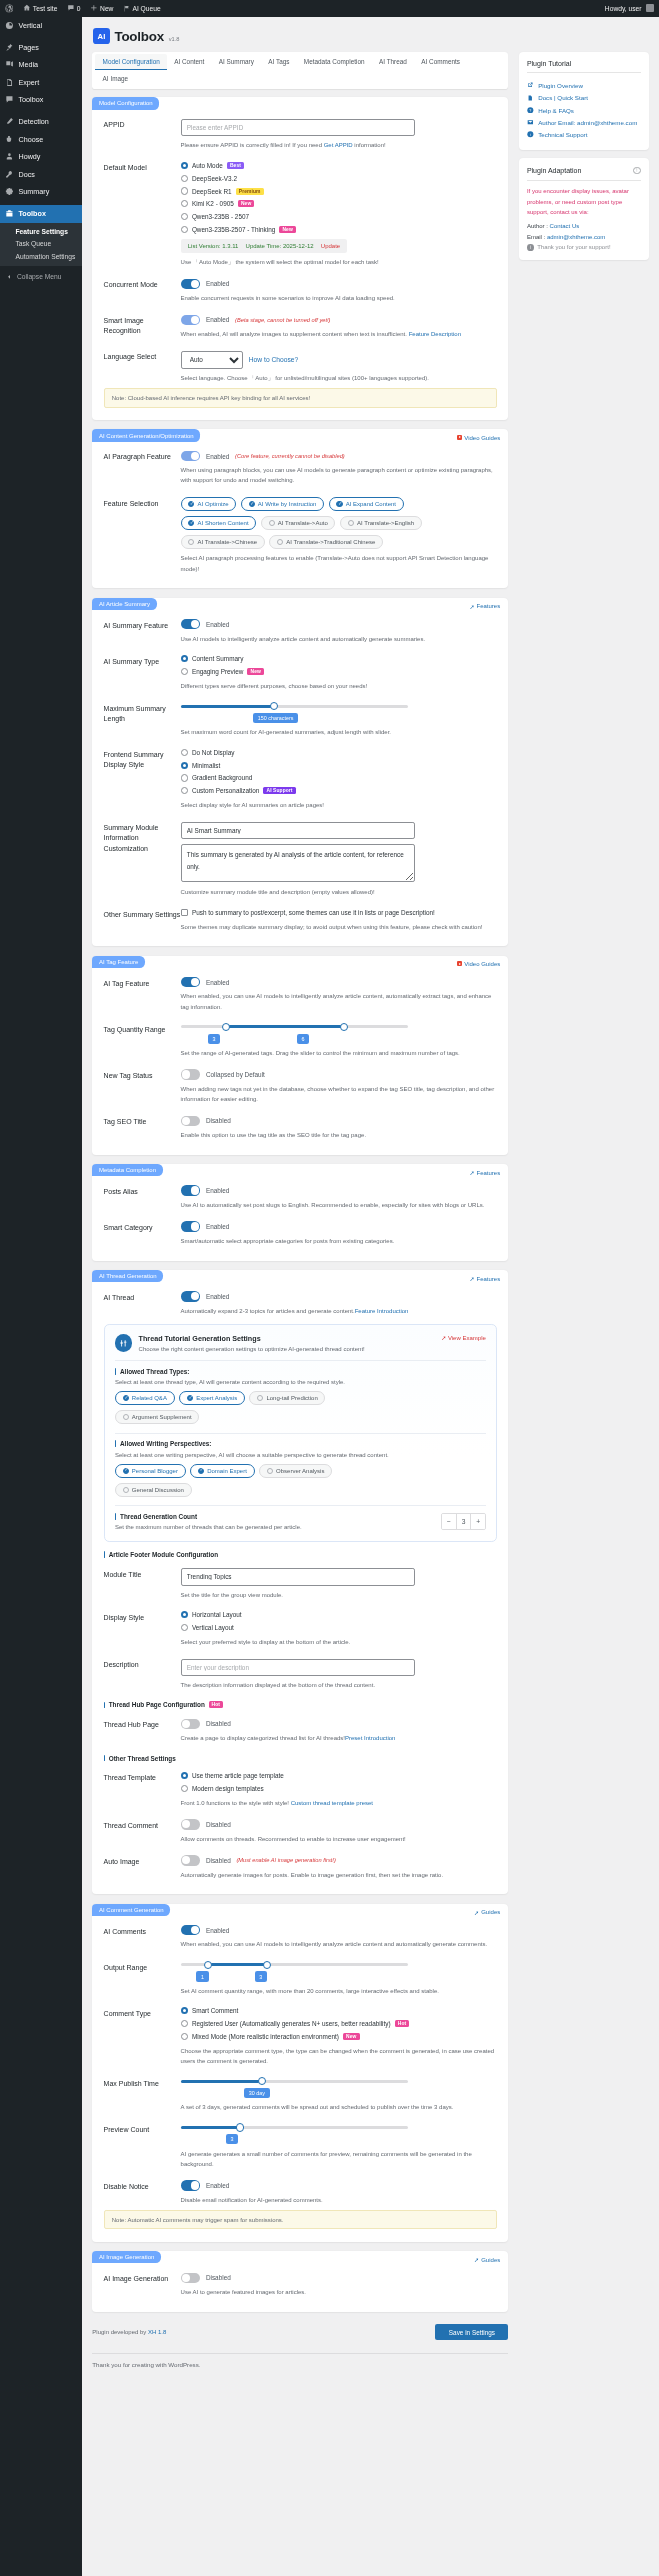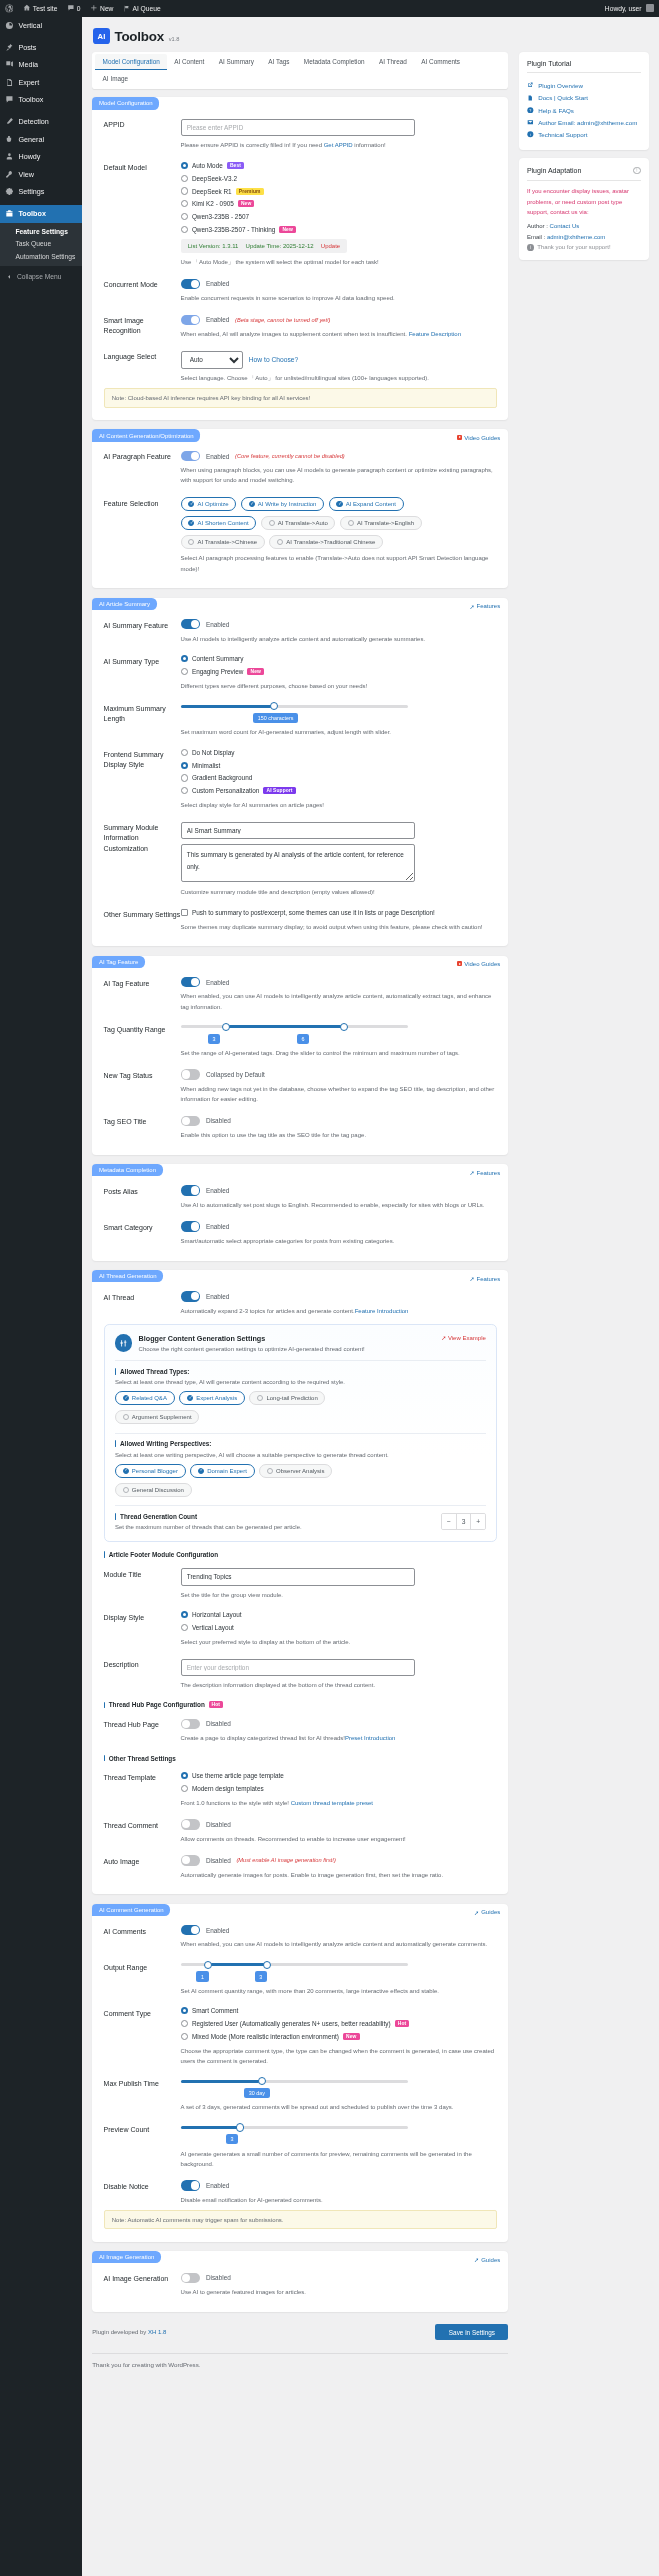--- a/index.html
+++ b/index.html
@@ -264,21 +264,21 @@
         </span>
       <span>Vertical</span>
     </div>
     <div class="menu-sep"></div>
     <div class="menu-item">
       <span class="mi-icon">
           <svg width="8.8" height="8.8" viewBox="0 0 20 20">
             <path d="M12 2l5 5-3 1-2 4-1 1-5-5 1-1 4-2 1-3zM7 12l-4 6 6-4-2-2z"></path>
           </svg>
         </span>
-      <span>Posts</span>
+      <span>Pages</span>
     </div>
     <div class="menu-item">
       <span class="mi-icon">
           <svg width="8.8" height="8.8" viewBox="0 0 20 20">
             <path d="M3 3h9v9H3V3zm11 2l4-2v12l-4-2V5z"></path>
           </svg>
         </span>
       <span>Media</span>
     </div>
     <div class="menu-item">
@@ -305,45 +305,45 @@
           </svg>
         </span>
       <span>Detection</span>
     </div>
     <div class="menu-item">
       <span class="mi-icon">
           <svg width="8.8" height="8.8" viewBox="0 0 20 20">
             <path d="M7 2v4H4v5a5 5 0 0010 0V6h-3V2H9v4H9V2H7z"></path>
           </svg>
         </span>
-      <span>General</span>
+      <span>Choose</span>
     </div>
     <div class="menu-item">
       <span class="mi-icon">
           <svg width="8.8" height="8.8" viewBox="0 0 20 20">
             <path d="M10 3a3 3 0 110 6 3 3 0 010-6zm0 8c4 0 6 2 6 4v2H4v-2c0-2 2-4 6-4z"></path>
           </svg>
         </span>
       <span>Howdy</span>
     </div>
     <div class="menu-item">
       <span class="mi-icon">
           <svg width="8.8" height="8.8" viewBox="0 0 20 20">
             <path d="M13 2a5 5 0 00-4.5 7.1L2 15.6 4.4 18l6.5-6.5A5 5 0 0013 2z"></path>
           </svg>
         </span>
-      <span>View</span>
+      <span>Docs</span>
     </div>
     <div class="menu-item">
       <span class="mi-icon">
           <svg width="8.8" height="8.8" viewBox="0 0 20 20">
             <path d="M10 6a4 4 0 100 8 4 4 0 000-8zm8 2l-2-.4-.5-1.2 1.1-1.7-1.3-1.3-1.7 1.1-1.2-.5L12 2H8l-.4 2-1.2.5L4.7 3.4 3.4 4.7l1.1 1.7-.5 1.2L2 8v4l2 .4.5 1.2-1.1 1.7 1.3 1.3 1.7-1.1 1.2.5L8 18h4l.4-2 1.2-.5 1.7 1.1 1.3-1.3-1.1-1.7.5-1.2L18 12V8z"></path>
           </svg>
         </span>
-      <span>Settings</span>
+      <span>Summary</span>
     </div>
     <div class="menu-sep"></div>
     <div class="menu-item current">
       <span class="mi-icon">
           <svg width="8.8" height="8.8" viewBox="0 0 20 20">
             <path d="M7 3h6v2h4v3H3V5h4V3zm-4 6h14v8H3V9z"></path>
           </svg>
         </span>
       <span>Toolbox</span>
     </div>
@@ -747,21 +747,21 @@
           </div>
 
           <div class="panel">
             <div class="panel-head">
               <div class="panel-ico">
                 <svg width="8.8" height="8.8" viewBox="0 0 20 20">
                     <path fill="#fff" d="M5 3v5H3v2h2v7h2v-7h2V8H7V3H5zm8 0v3h-2v2h2v9h2V8h2V6h-2V3h-2z"></path>
                   </svg>
               </div>
               <div style="flex:1">
-                <div class="panel-title">Blogger Content Generation Settings</div>
+                <div class="panel-title">Thread Tutorial Generation Settings</div>
                 <div class="panel-sub">Choose the right content generation settings to optimize AI-generated thread content!</div>
               </div>
               <a href="#" class="panel-link">➚ <span>View Example</span></a>
             </div>
             <div class="panel-hr"></div>
 
             <div class="sec-title">
                 <span class="sec-bar"></span>
                 <span>Allowed Thread Types:</span>
               </div>

